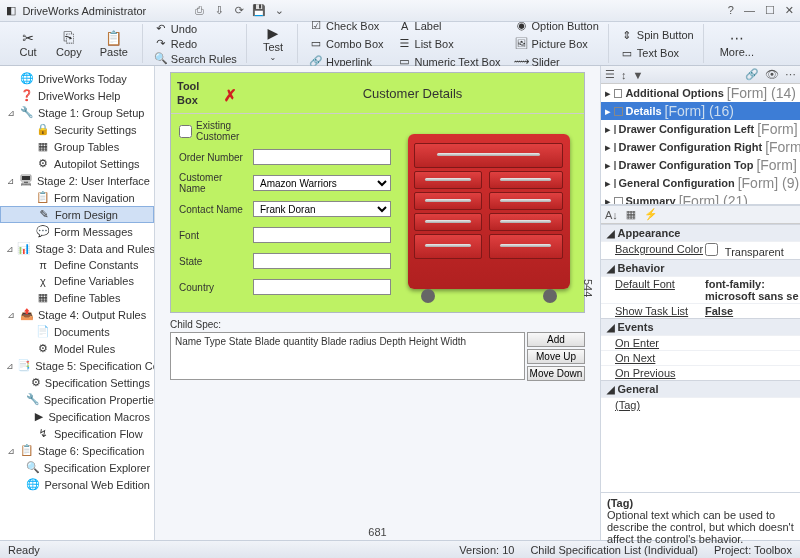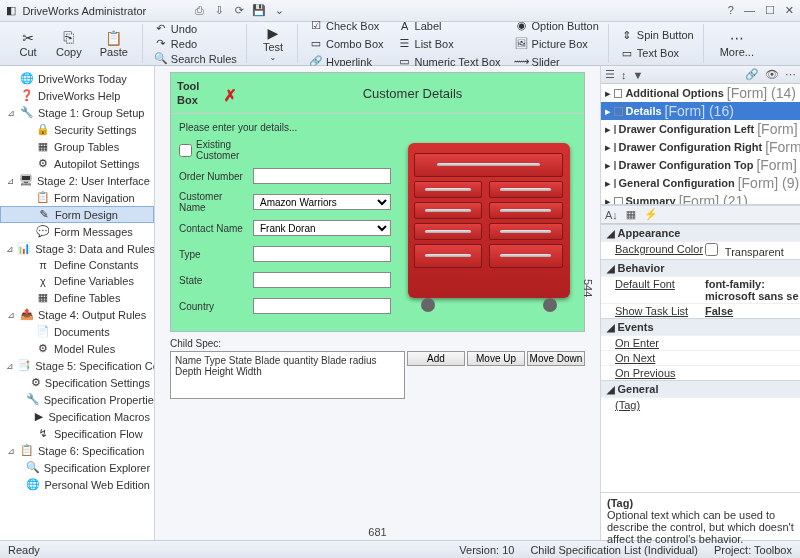--- a/index.html
+++ b/index.html
@@ -18,21 +18,21 @@
 .bigbtn { display: flex; flex-direction: column; align-items: center; justify-content: center; padding: 2px 8px; cursor: pointer; gap: 0; }
 .bigbtn .ico { width: 20px; height: 16px; display: flex; align-items: center; justify-content: center; font-size: 14px; }
 .main { display: flex; height: 474px; }
 .nav { width: 155px; background: #fff; border-right: 1px solid #cfd6e0; overflow-y: auto; padding: 4px 0; }
 .navitem { display: flex; align-items: center; gap: 4px; padding: 2px 4px 2px 6px; cursor: pointer; white-space: nowrap; }
 .navitem.sel { background: #d0e0f5; border: 1px solid #8ab0e0; padding: 1px 3px 1px 5px; }
 .navitem.child { padding-left: 22px; }
 .navitem .tw { width: 10px; text-align: center; color: #666; font-size: 9px; }
 .navitem .ni { width: 14px; text-align: center; }
 .canvas { flex: 1; background: #f4f6fa; position: relative; display: flex; flex-direction: column; align-items: center; padding: 6px; }
-.formwrap { background: #86efac; border: 1px solid #b0b8c4; width: 415px; position: relative; }
+.formwrap { background: #bef264; border: 1px solid #b0b8c4; width: 415px; position: relative; }
 .fhead { display: flex; align-items: center; border-bottom: 1px solid #ccc; }
 .logo { width: 70px; padding: 6px; font-weight: bold; font-size: 16px; line-height: 14px; }
 .logo .tb1 { display:block;}
 .logo .tb2 { display:block; position:relative;}
 .logo .x { color:#d02020; position:absolute; right:-2px; top:-4px; font-size:16px;}
 .ftitle { flex:1; text-align:center; font-weight:normal; font-size:13px; }
 .fbody { display:flex; padding:8px; gap:10px; }
 .ffields { flex: 0 0 170px; }
 .fprompt { margin-bottom:8px; font-size:10px; }
 .frow { display:flex; align-items:center; gap:4px; margin-bottom:8px; height:18px;}
@@ -42,21 +42,21 @@
 .toolbox { width:170px; height:175px; position:relative; }
 .tb-body { position:absolute; inset:8px 4px 12px 4px; background:linear-gradient(#d43030,#b02020); border-radius:6px; box-shadow:0 2px 4px rgba(0,0,0,.4);}
 .drawer{position:absolute;left:6%;right:54%;background:linear-gradient(#e04040,#b82424);border:1px solid #801818;border-radius:2px;}
 .drawer.r{left:50%;right:6%;}
 .drawer::after{content:"";position:absolute;left:15%;right:15%;top:40%;height:3px;background:linear-gradient(#eee,#aaa);border-radius:2px;}
 .caster{position:absolute;bottom:-2px;width:14px;height:14px;background:#666;border-radius:50%;}
 .childspec { width:415px; margin-top:6px; }
 .cslabel { font-size:10px; margin-bottom:2px;}
 .csbox { display:flex; }
 .cslist { flex:1; border:1px solid #999; background:#fff; height:48px; padding:3px 4px; font-size:10px;}
-.csbtns { display:flex; flex-direction:row; gap:2px; margin-left:2px;}
+.csbtns { display:flex; flex-direction:column; gap:2px; margin-left:2px;}
 .csbtns button { width:58px; height:15px; font-size:10px; background:linear-gradient(#f8f8f8,#e0e0e0); border:1px solid #999; cursor:pointer;}
 .dims { position:absolute; color:#444; font-size:11px;}
 .right { width:200px; border-left:1px solid #cfd6e0; display:flex; flex-direction:column; }
 .rtop { border-bottom:1px solid #cfd6e0; }
 .rtabs { height:18px; background:linear-gradient(#f0f3f8,#e0e5ee); display:flex; align-items:center; padding:0 4px; gap:6px; border-bottom:1px solid #ccc;}
 .rtabs span {font-size:11px; cursor:pointer; color:#555;}
 .treelist { max-height:120px; overflow:auto;}
 .trow { display:flex; align-items:center; gap:3px; padding:1px 4px; cursor:pointer; font-size:10px; white-space:nowrap;}
 .trow .meta { color:#888; font-size:14px;}
 .trow.sel { background:#3d7dd6; color:#fff;}
@@ -324,39 +324,38 @@
     <div class="formwrap">
       <div class="fhead">
         <div class="logo">
           <span class="tb1">Tool</span>
           <span class="tb2"><span>Box</span><span class="x">✗</span></span>
         </div>
         <div class="ftitle">Customer Details</div>
       </div>
       <div class="fbody">
         <div class="ffields">
-          <div class="fprompt">Please enter your details...</div>
           <div class="frow">
               <input type="checkbox" style="">
               <label>Existing Customer</label>
             </div>
           <div class="frow">
               <label>Order Number</label>
               <input type="text" value="" style="">
             </div>
           <div class="frow">
               <label>Customer Name</label>
               <select><option>Amazon Warriors</option></select>
             </div>
           <div class="frow">
               <label>Contact Name</label>
               <select><option>Frank Doran</option></select>
             </div>
           <div class="frow">
-              <label>Type</label>
+              <label>Font</label>
               <input type="text" style="">
             </div>
           <div class="frow">
               <label>State</label>
               <input type="text" style="">
             </div>
           <div class="frow">
               <label>Country</label>
               <input type="text" style="">
             </div>

